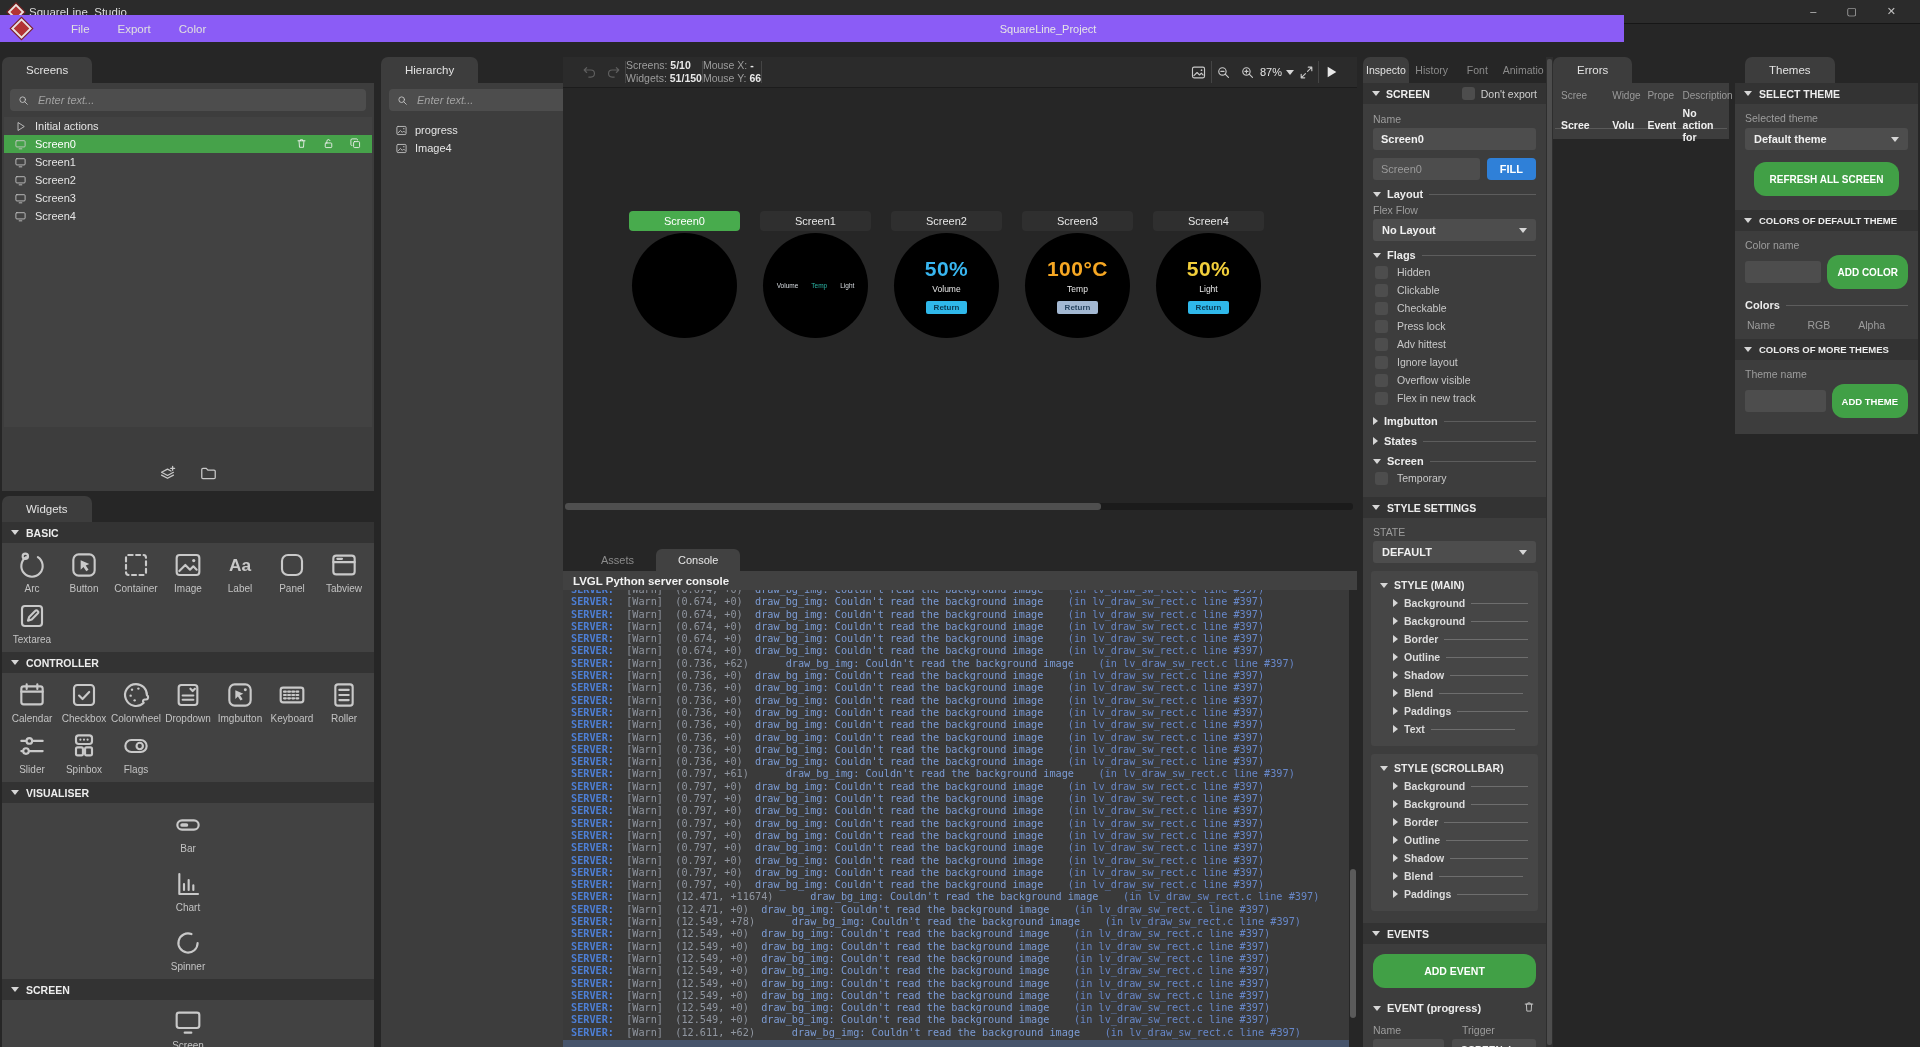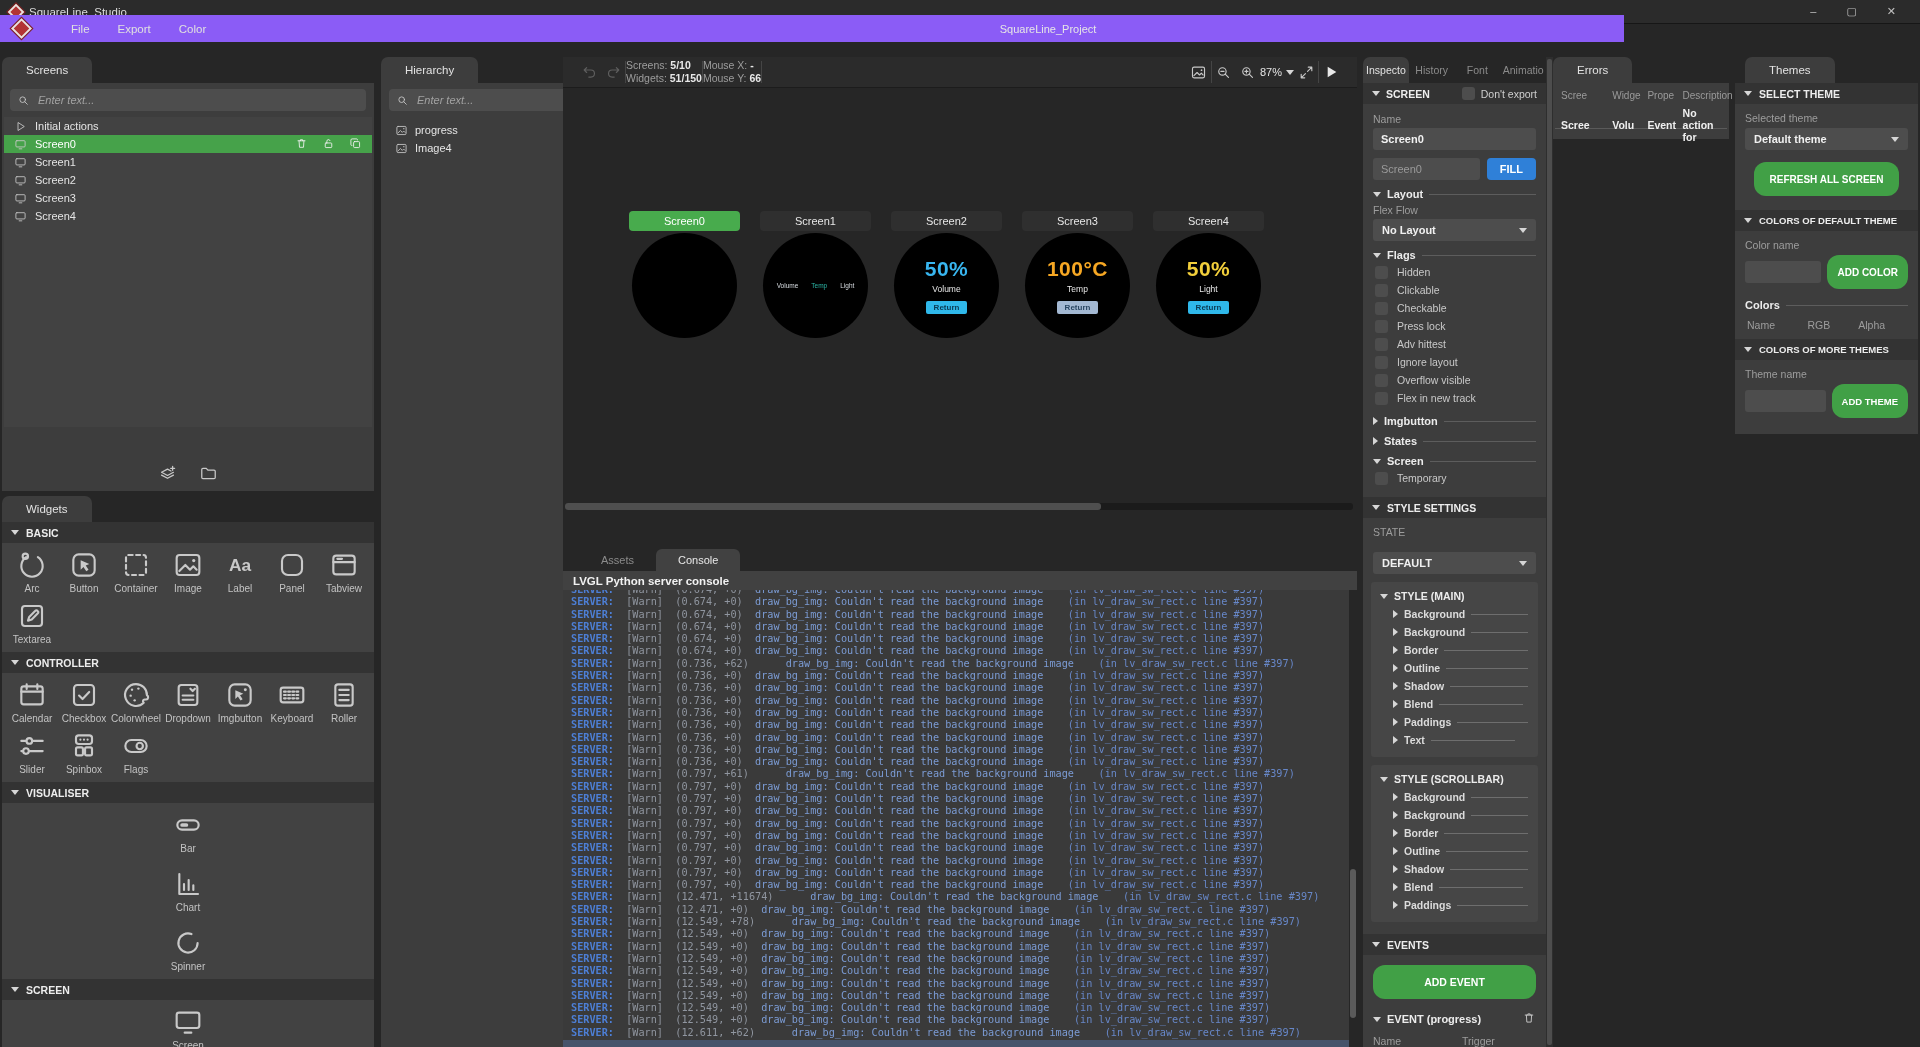--- a/index.html
+++ b/index.html
@@ -780,21 +780,21 @@
       <span>Temporary</span>
     </div>
 
     <div class="band" style="margin-top:10px">
       <span class="caret-d"></span>
       <span>STYLE SETTINGS</span>
     </div>
     <div class="ins-row" style="margin-top:8px">
         <span class="lbl">STATE</span>
       </div>
-    <div class="ins-row" style="margin-top:14px">
+    <div class="ins-row" style="margin-top:3px">
       <div class="dd" style="flex:1">
         <span>DEFAULT</span>
         <span class="caret-d"></span>
       </div>
     </div>
 
     <div class="stylebox">
       <div class="bxhdr">
         <span class="caret-d"></span>
         <span>STYLE (MAIN)</span>

